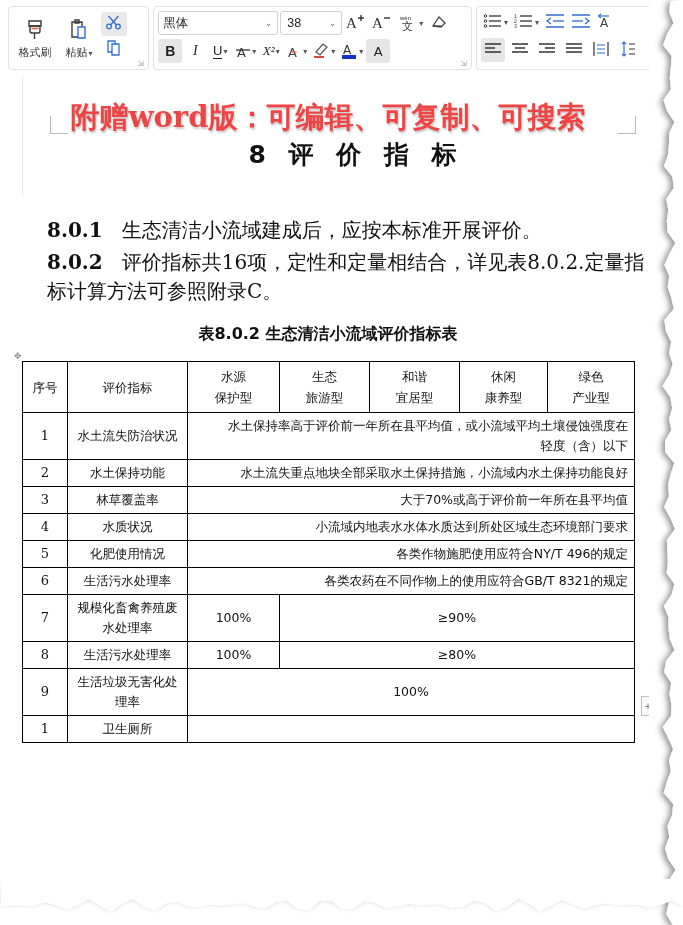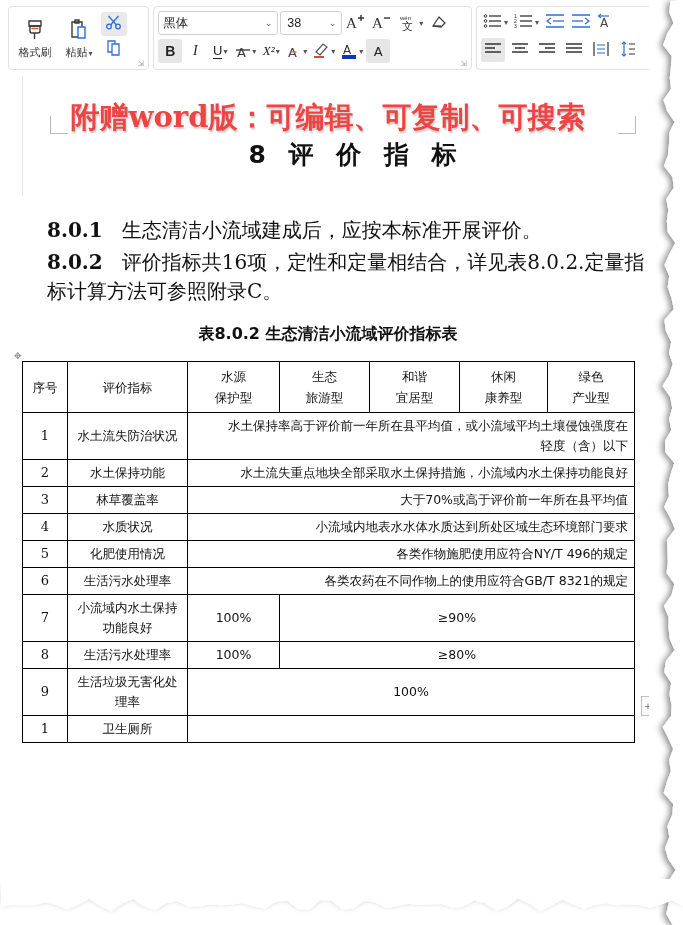--- a/index.html
+++ b/index.html
@@ -525,21 +525,21 @@
               <td class="ctr">化肥使用情况</td>
               <td class="desc" colspan="5">各类作物施肥使用应符合NY/T 496的规定</td>
             </tr>
             <tr>
               <td class="num">6</td>
               <td class="ctr">生活污水处理率</td>
               <td class="desc" colspan="5">各类农药在不同作物上的使用应符合GB/T 8321的规定</td>
             </tr>
             <tr>
               <td class="num">7</td>
-              <td class="ctr">小流域内水土保持功能良好</td>
+              <td class="ctr">规模化畜禽养殖废水处理率</td>
               <td class="ctr" colspan="1">100%</td>
               <td class="ctr" colspan="4">≥90%</td>
             </tr>
             <tr>
               <td class="num">8</td>
               <td class="ctr">生活污水处理率</td>
               <td class="ctr" colspan="1">100%</td>
               <td class="ctr" colspan="4">≥80%</td>
             </tr>
             <tr>

